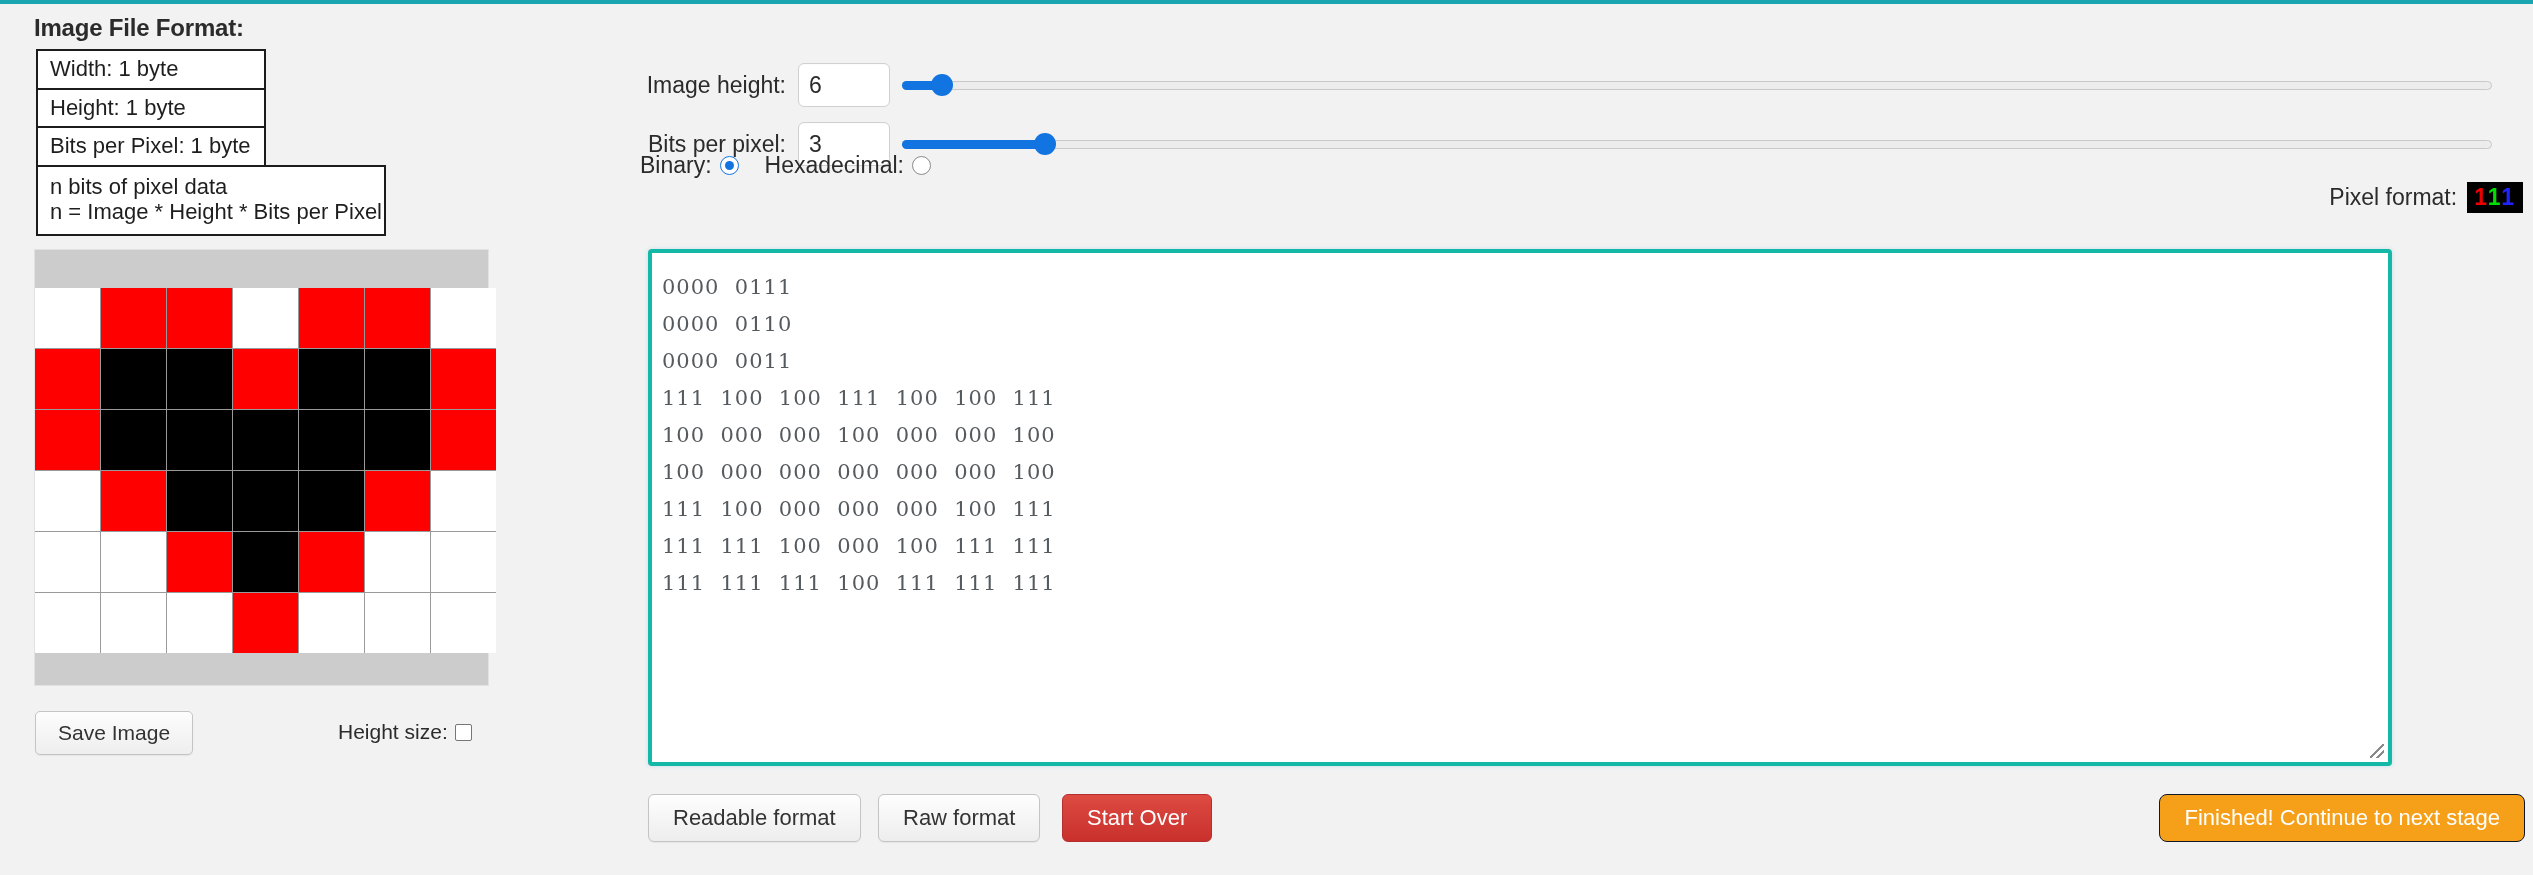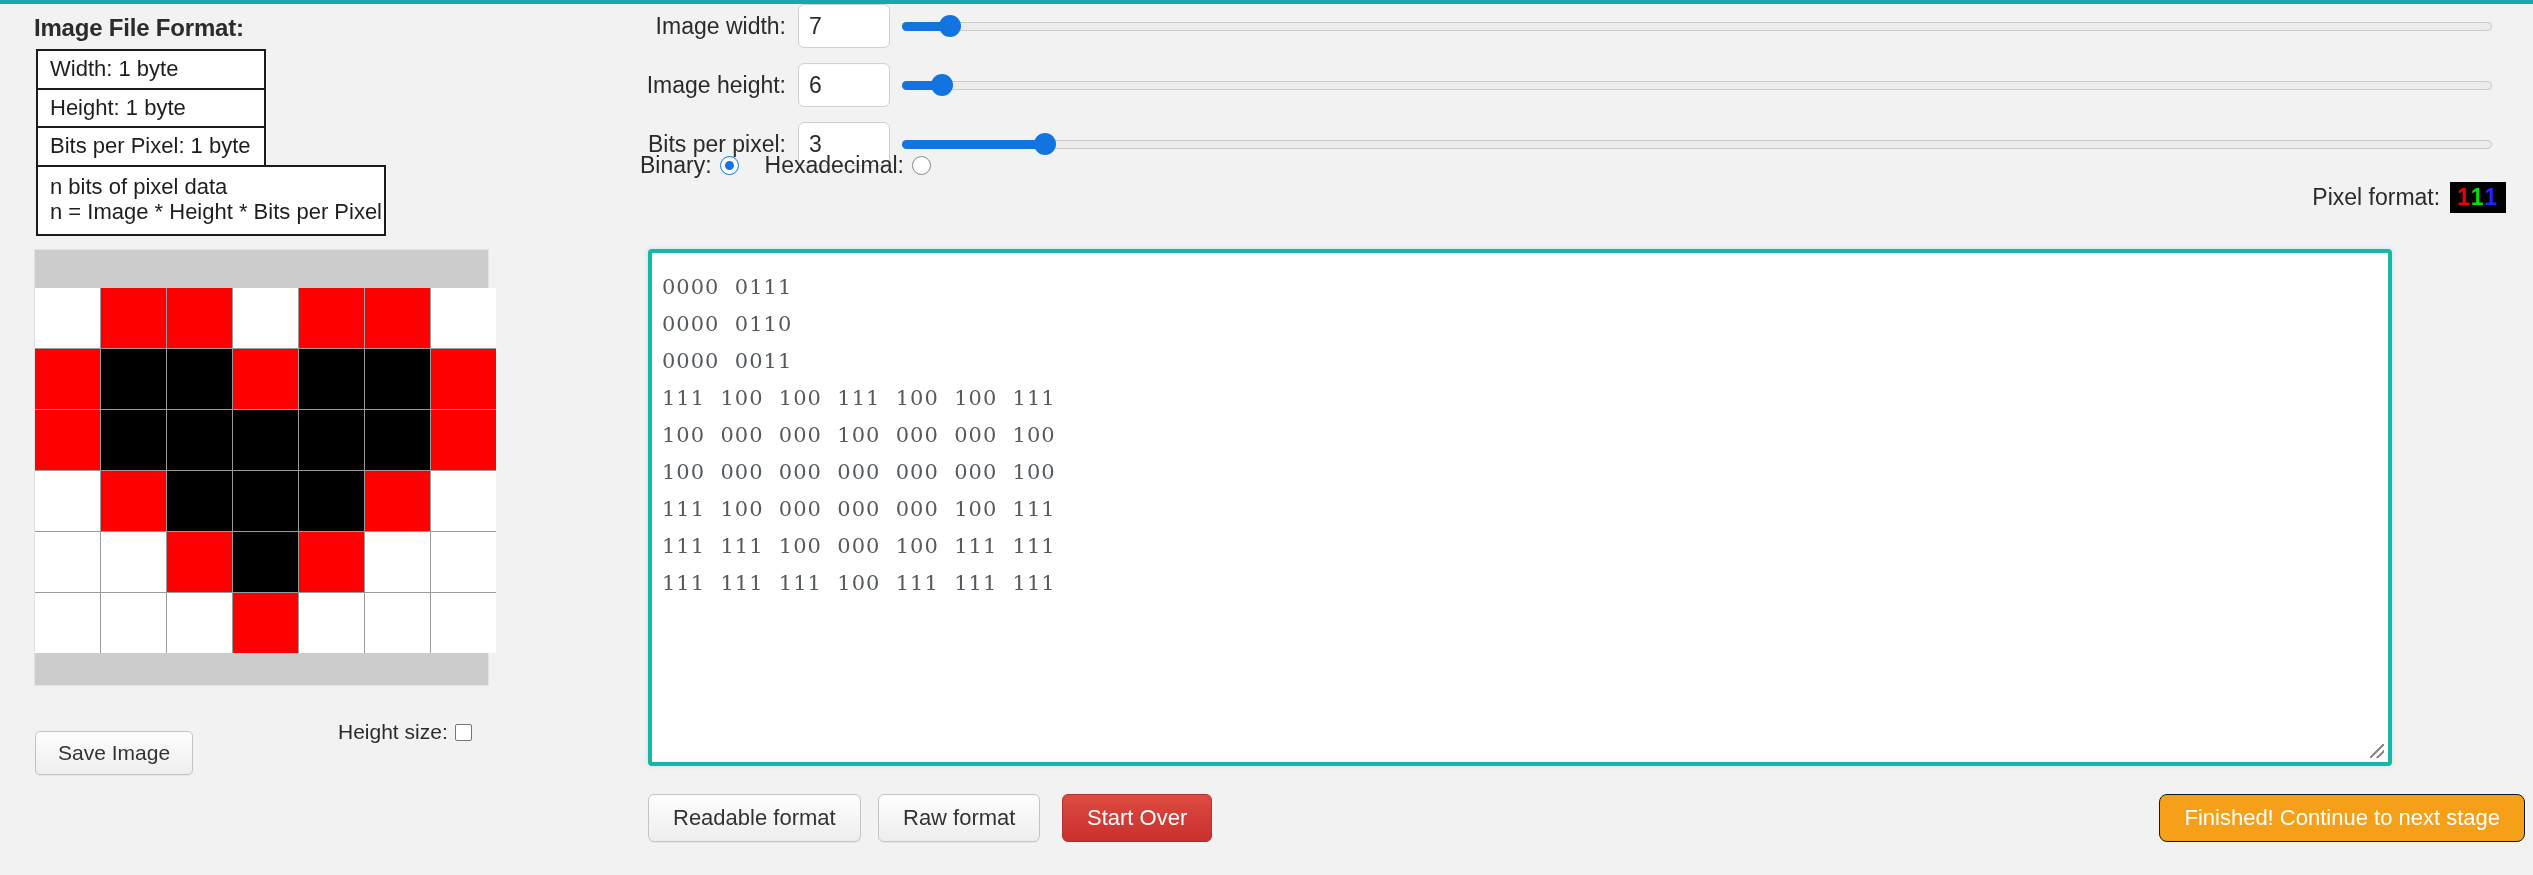--- a/index.html
+++ b/index.html
@@ -65,21 +65,20 @@
 
   #save-image-btn {
     position: absolute; left: 35px; top: 707px;
     padding: 9px 22px;
     font-size: 21px; color: #333;
     background: linear-gradient(#fdfdfd, #eeeeee);
     border: 1px solid #c4c4c4;
     border-radius: 5px;
     box-shadow: 0 1px 1px rgba(0,0,0,.06);
     cursor: pointer;
-    margin-top: 20px;
   }
   #actual-size-wrap {
     position: absolute; left: 338px; top: 716px;
     font-size: 21px; color: #2b2b2b;
     display: flex; align-items: center; gap: 7px;
   }
   .cb {
     width: 17px; height: 17px;
     border: 1px solid #767676; border-radius: 2px;
     background: #fff; display: inline-block;
@@ -137,21 +136,21 @@
     display: inline-block; position: relative; margin-right: 26px;
   }
   .radio.on { border-color: #1274e0; }
   .radio.on::after {
     content: ""; position: absolute;
     left: 4px; top: 4px; width: 9px; height: 9px;
     border-radius: 50%; background: #1274e0;
   }
 
   #pixel-format {
-    position: absolute; right: 27px; top: 178px;
+    position: absolute; right: 10px; top: 178px;
     display: flex; align-items: center; gap: 10px;
     font-size: 23px; color: #2b2b2b;
   }
   #pf-swatch {
     background: #000;
     padding: 2px 7px 3px 7px;
     font-family: "Liberation Sans", sans-serif;
     font-size: 23px; font-weight: bold;
     letter-spacing: 2px;
     line-height: 1.15;
@@ -288,29 +287,20 @@
     <div id="save-image-btn" class="btn-like">Save Image</div>
 
     <div id="actual-size-wrap">
       <span>Height size:</span>
       <span class="cb"></span>
     </div>
   </div>
 
   <div id="right-panel">
 
-    <div class="ctrl-row" style="top:0px;">
-      <div class="ctrl-label">Image width:</div>
-      <div class="num-input">7</div>
-      <div class="slider">
-        <div class="track"></div>
-        <div class="fill" id="fill-w" style="width: 3%;"></div>
-        <div class="thumb" id="thumb-w" style="left: 3%;"></div>
-      </div>
-    </div>
 
     <div class="ctrl-row" style="top:59px;">
       <div class="ctrl-label">Image height:</div>
       <div class="num-input">6</div>
       <div class="slider">
         <div class="track"></div>
         <div class="fill" id="fill-h" style="width: 2.5%;"></div>
         <div class="thumb" id="thumb-h" style="left: 2.5%;"></div>
       </div>
     </div>

